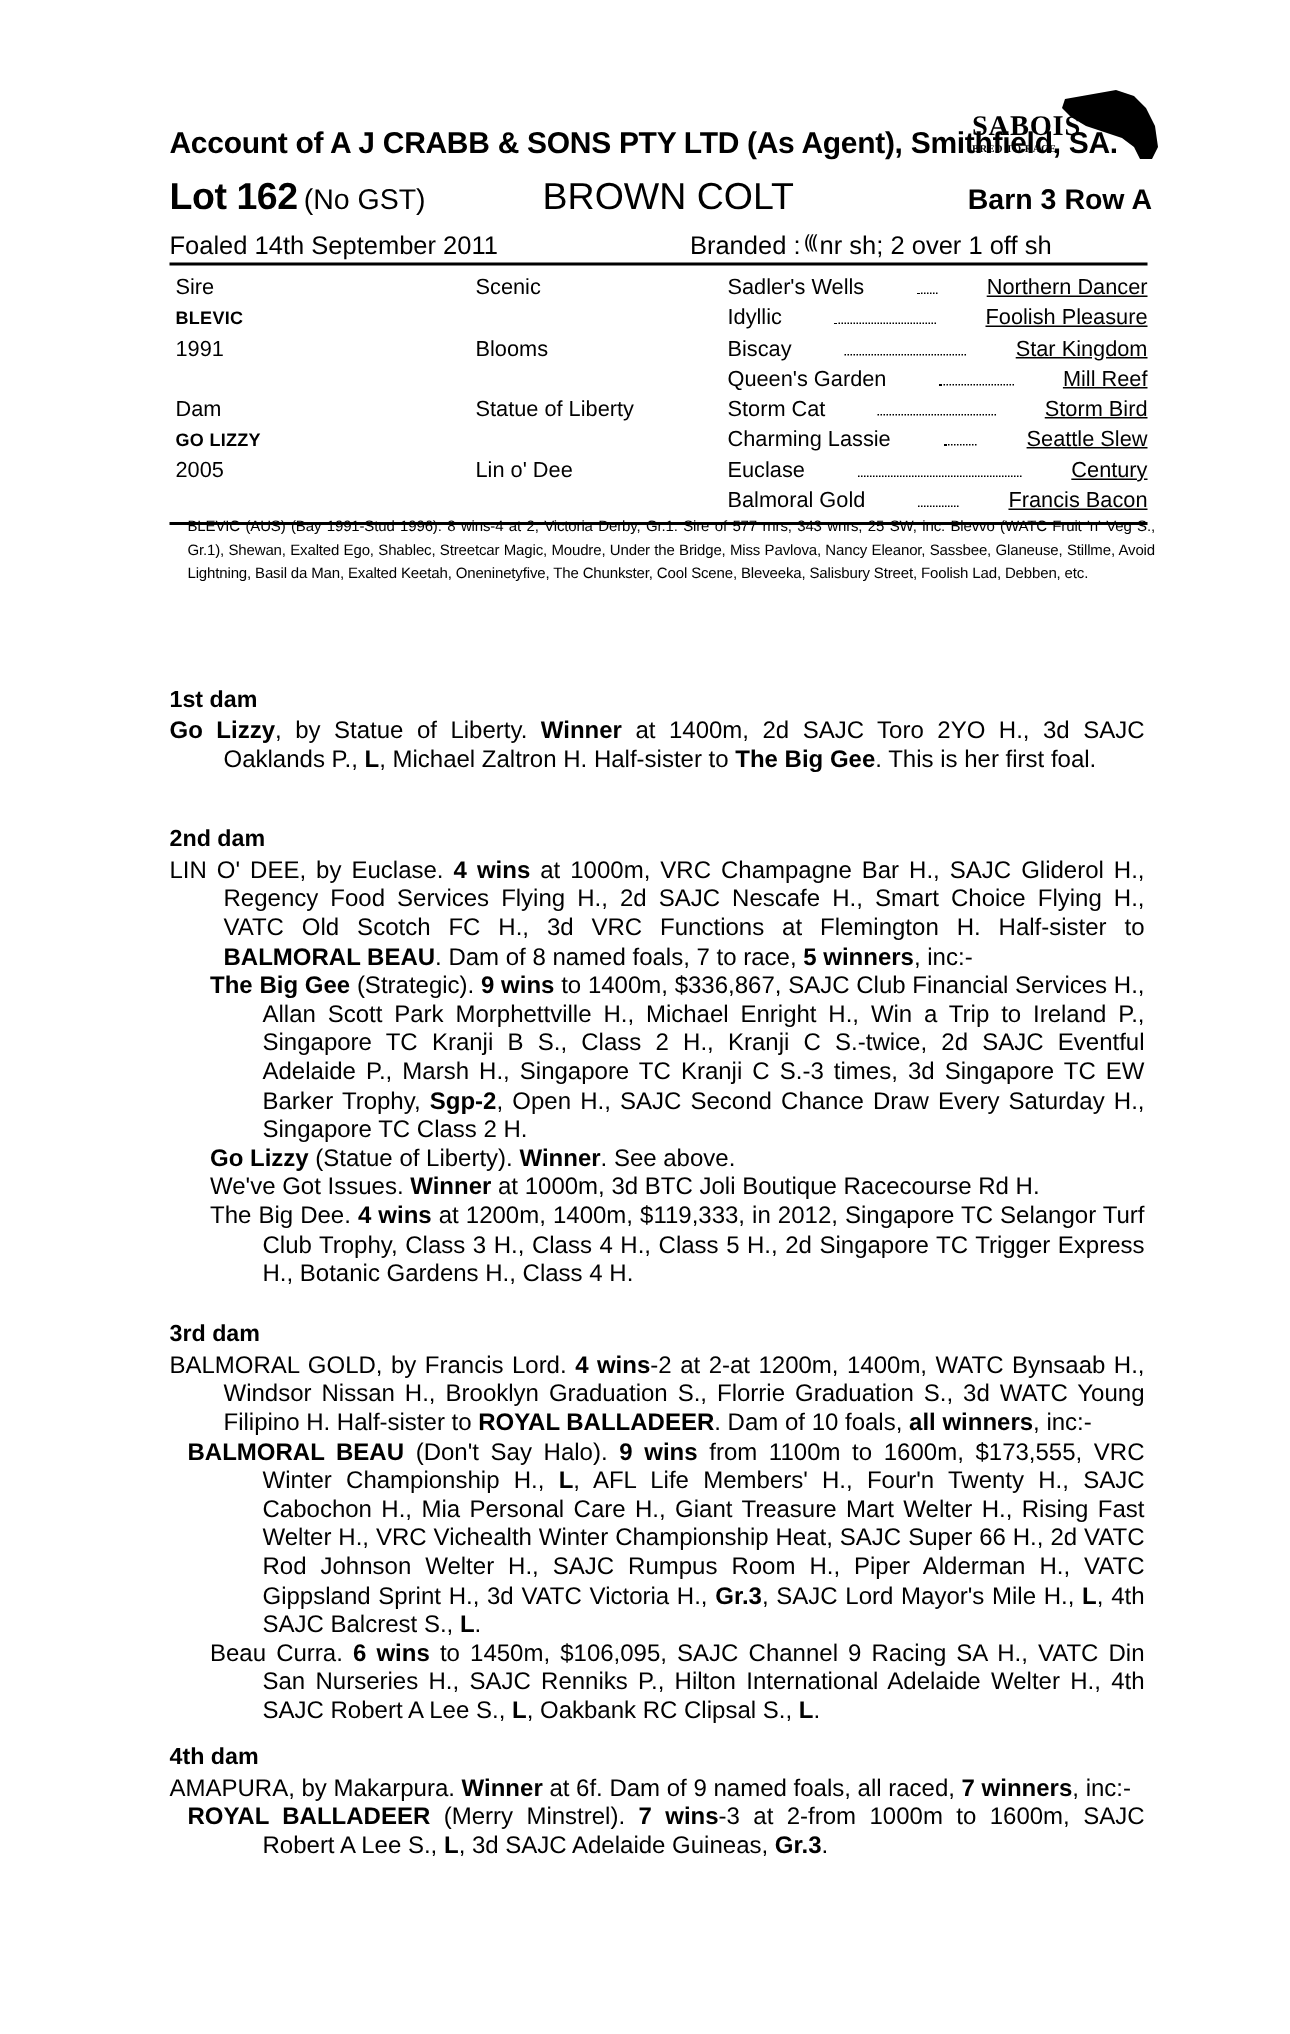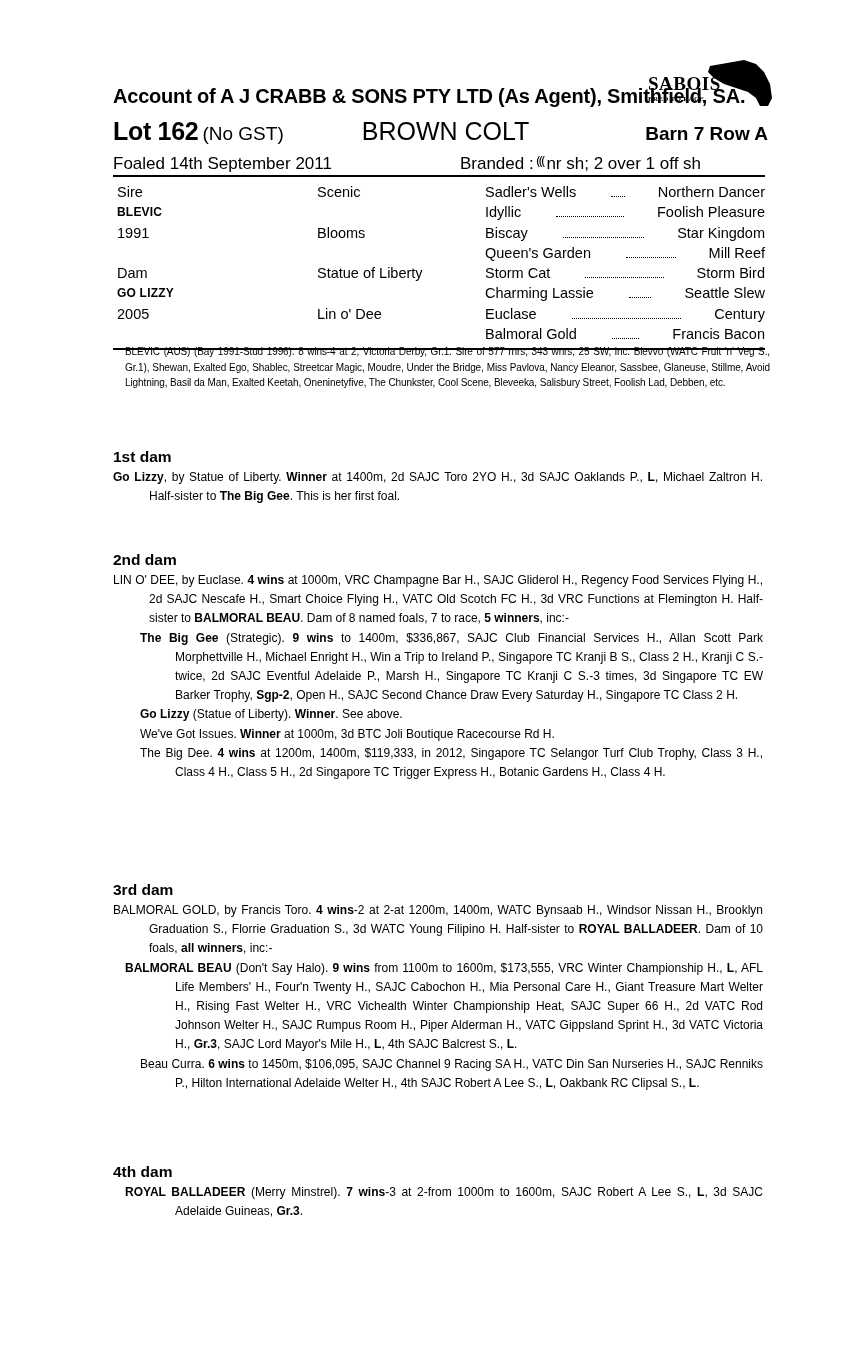--- a/index.html
+++ b/index.html
@@ -132,21 +132,21 @@
     gap: 32px;
   }
   .leader-left { flex: none; }
   .leader-dots {
     flex: 1 1 auto;
     border-bottom: 1.5px dotted #000;
     margin: 0 1px 4px 3px;
     min-width: 8px;
     height: 0;
   }
-  .leader-right { flex: none; text-align: center; }
+  .leader-right { flex: none; text-align: center; text-decoration: underline; }
 
   
   .sire-block {
     position: absolute;
     left: 125px;
     top: 344px;
     width: 645px;
     font-weight: normal;
     font-size: 10px;
     line-height: 15.6px;
@@ -155,21 +155,21 @@
   }
 
   
   .dam-section { position: absolute; left: 113px; width: 650px; }
   .dam-heading {
     font-weight: bold;
     font-size: 15.5px;
     margin-bottom: 2px;
   }
   .entry {
-    font-size: 12px;
+    font-size: 16px;
     line-height: 19.2px;
     text-align: justify;
     text-justify: inter-word;
     padding-left: 36px;
     text-indent: -36px;
     margin: 0;
   }
   .entry.lvl2 {
     padding-left: 62px;
     text-indent: -35px;
@@ -178,21 +178,21 @@
   .entry.lvl2b {
     padding-left: 62px;
     text-indent: -50px;
   }
   .entry.flush {
     padding-left: 36px;
     text-indent: -36px;
   }
   .entry b { font-weight: bold; }
 
-  #s1 { top: 448px; }
+  #s1 { top: 458px; }
   #s2 { top: 551px; }
   #s3 { top: 881px; }
   #s4 { top: 1163px; }
 </style>
 </head>
 <body>
 
 <div class="page">
 
   <div class="header-wrap">
@@ -204,21 +204,21 @@
         <text x="0" y="43" font-family="Liberation Serif, serif" font-size="7" font-weight="bold" fill="#000" letter-spacing="0.3">BRED TO RACE</text>
       </svg>
     </div>
 
     <div class="account-line">Account of A J CRABB &amp; SONS PTY LTD (As Agent), Smithfield, SA.</div>
 
     <div class="lot-row">
       <span class="lot-no">Lot 162</span>
       <span class="no-gst">(No GST)</span>
       <span class="colour-title">BROWN COLT</span>
-      <span class="barn">Barn 7 Row A</span>
+      <span class="barn">Barn 3 Row A</span>
     </div>
 
     <div class="foaled-row">
       <span class="foaled">Foaled 14th September 2011</span>
       <span class="branded">
         <span>Branded :</span>
         <span class="brand-glyph">(((</span>
         <span>nr sh; 2 over 1 off sh</span>
       </span>
     </div>
@@ -300,22 +300,23 @@
   <div class="dam-section" id="s2">
       <div class="dam-heading">2nd dam</div>
       <p class="entry flush"><span>LIN O' DEE, by Euclase. </span><b>4 wins</b><span> at 1000m, VRC Champagne Bar H., SAJC Gliderol H., Regency Food Services Flying H., 2d SAJC Nescafe H., Smart Choice Flying H., VATC Old Scotch FC H., 3d VRC Functions at Flemington H. Half-sister to </span><b>BALMORAL BEAU</b><span>. Dam of 8 named foals, 7 to race, </span><b>5 winners</b><span>, inc:-</span></p>
       <p class="entry lvl2"><b>The Big Gee</b><span> (Strategic). </span><b>9 wins</b><span> to 1400m, $336,867, SAJC Club Financial Services H., Allan Scott Park Morphettville H., Michael Enright H., Win a Trip to Ireland P., Singapore TC Kranji B S., Class 2 H., Kranji C S.-twice, 2d SAJC Eventful Adelaide P., Marsh H., Singapore TC Kranji C S.-3 times, 3d Singapore TC EW Barker Trophy, </span><b>Sgp-2</b><span>, Open H., SAJC Second Chance Draw Every Saturday H., Singapore TC Class 2 H.</span></p>
       <p class="entry lvl2"><b>Go Lizzy</b><span> (Statue of Liberty). </span><b>Winner</b><span>. See above.</span></p>
       <p class="entry lvl2"><span>We've Got Issues. </span><b>Winner</b><span> at 1000m, 3d BTC Joli Boutique Racecourse Rd H.</span></p>
       <p class="entry lvl2"><span>The Big Dee. </span><b>4 wins</b><span> at 1200m, 1400m, $119,333, in 2012, Singapore TC Selangor Turf Club Trophy, Class 3 H., Class 4 H., Class 5 H., 2d Singapore TC Trigger Express H., Botanic Gardens H., Class 4 H.</span></p>
     </div>
   <div class="dam-section" id="s3">
       <div class="dam-heading">3rd dam</div>
-      <p class="entry flush"><span>BALMORAL GOLD, by Francis Toro. </span><b>4 wins</b><span>-2 at 2-at 1200m, 1400m, WATC Bynsaab H., Windsor Nissan H., Brooklyn Graduation S., Florrie Graduation S., 3d WATC Young Filipino H. Half-sister to </span><b>ROYAL BALLADEER</b><span>. Dam of 10 foals, </span><b>all winners</b><span>, inc:-</span></p>
+      <p class="entry flush"><span>BALMORAL GOLD, by Francis Lord. </span><b>4 wins</b><span>-2 at 2-at 1200m, 1400m, WATC Bynsaab H., Windsor Nissan H., Brooklyn Graduation S., Florrie Graduation S., 3d WATC Young Filipino H. Half-sister to </span><b>ROYAL BALLADEER</b><span>. Dam of 10 foals, </span><b>all winners</b><span>, inc:-</span></p>
       <p class="entry lvl2b"><b>BALMORAL BEAU</b><span> (Don't Say Halo). </span><b>9 wins</b><span> from 1100m to 1600m, $173,555, VRC Winter Championship H., </span><b>L</b><span>, AFL Life Members' H., Four'n Twenty H., SAJC Cabochon H., Mia Personal Care H., Giant Treasure Mart Welter H., Rising Fast Welter H., VRC Vichealth Winter Championship Heat, SAJC Super 66 H., 2d VATC Rod Johnson Welter H., SAJC Rumpus Room H., Piper Alderman H., VATC Gippsland Sprint H., 3d VATC Victoria H., </span><b>Gr.3</b><span>, SAJC Lord Mayor's Mile H., </span><b>L</b><span>, 4th SAJC Balcrest S., </span><b>L</b><span>.</span></p>
       <p class="entry lvl2"><span>Beau Curra. </span><b>6 wins</b><span> to 1450m, $106,095, SAJC Channel 9 Racing SA H., VATC Din San Nurseries H., SAJC Renniks P., Hilton International Adelaide Welter H., 4th SAJC Robert A Lee S., </span><b>L</b><span>, Oakbank RC Clipsal S., </span><b>L</b><span>.</span></p>
     </div>
   <div class="dam-section" id="s4">
       <div class="dam-heading">4th dam</div>
+      <p class="entry flush"><span>AMAPURA, by Makarpura. </span><b>Winner</b><span> at 6f. Dam of 9 named foals, all raced, </span><b>7 winners</b><span>, inc:-</span></p>
       <p class="entry lvl2b"><b>ROYAL BALLADEER</b><span> (Merry Minstrel). </span><b>7 wins</b><span>-3 at 2-from 1000m to 1600m, SAJC Robert A Lee S., </span><b>L</b><span>, 3d SAJC Adelaide Guineas, </span><b>Gr.3</b><span>.</span></p>
     </div>
 
 </div>
 
 </body></html>

